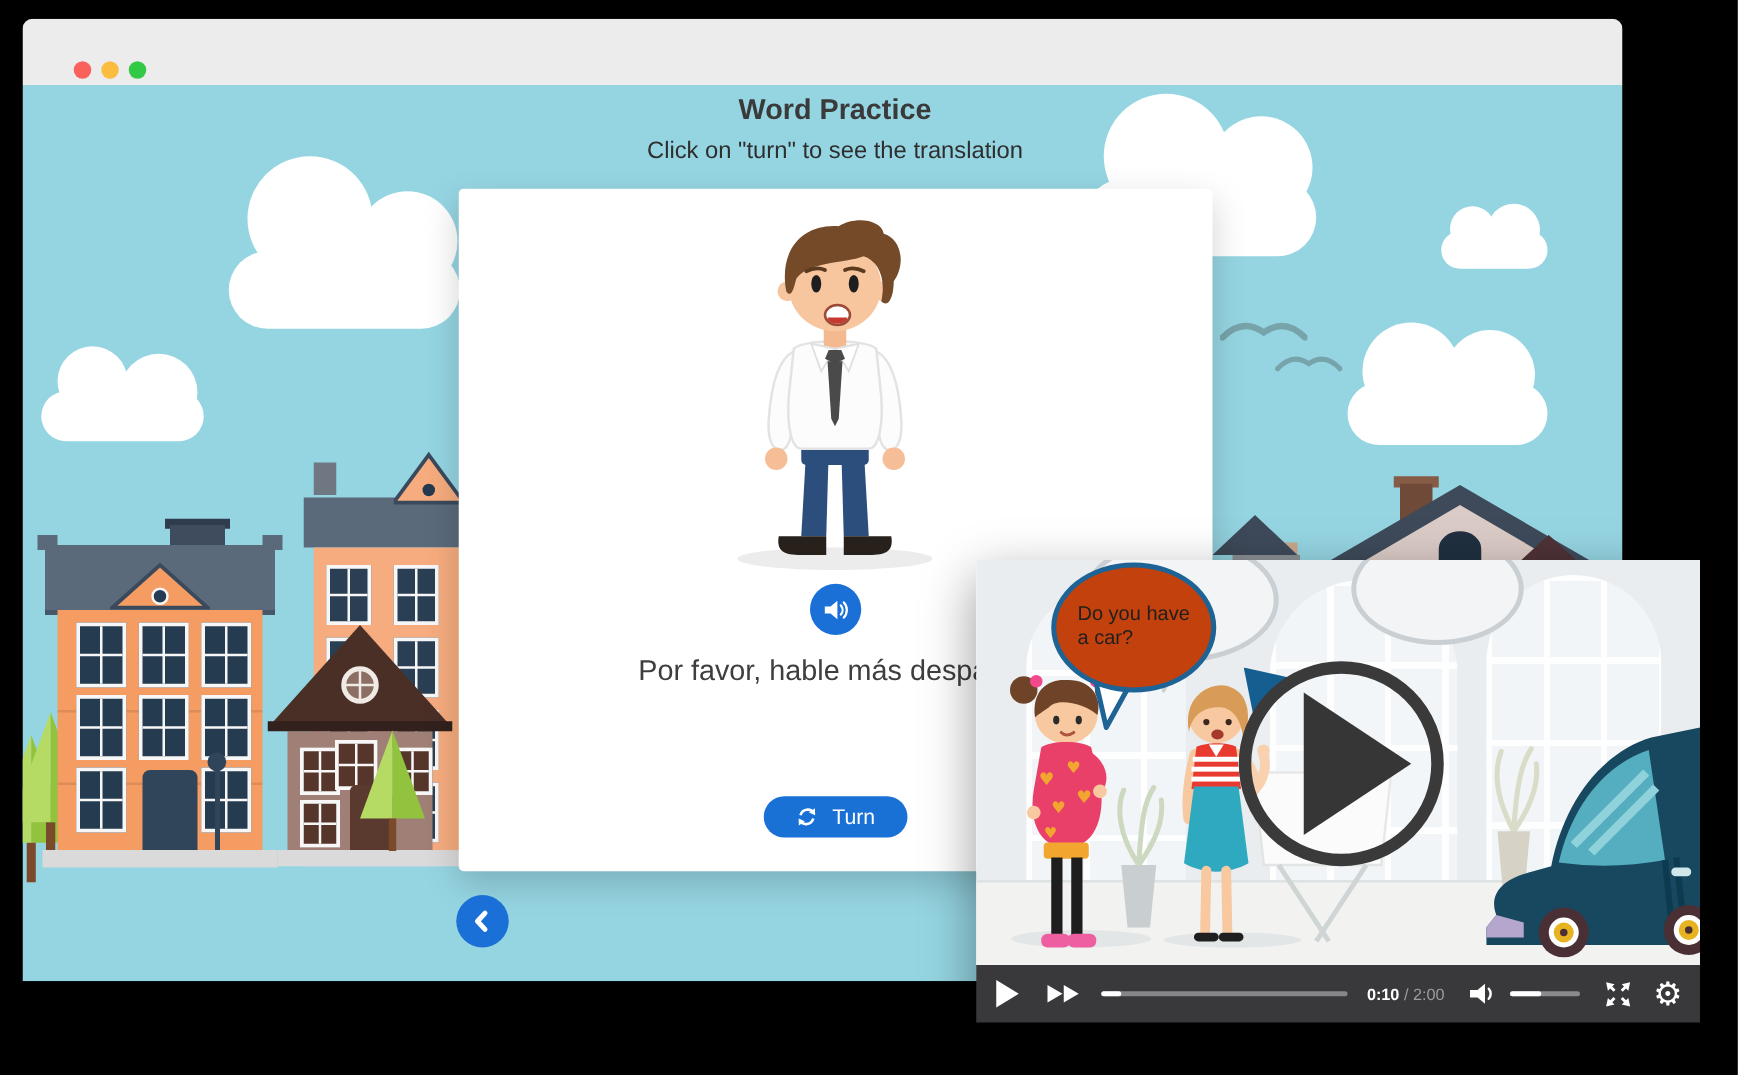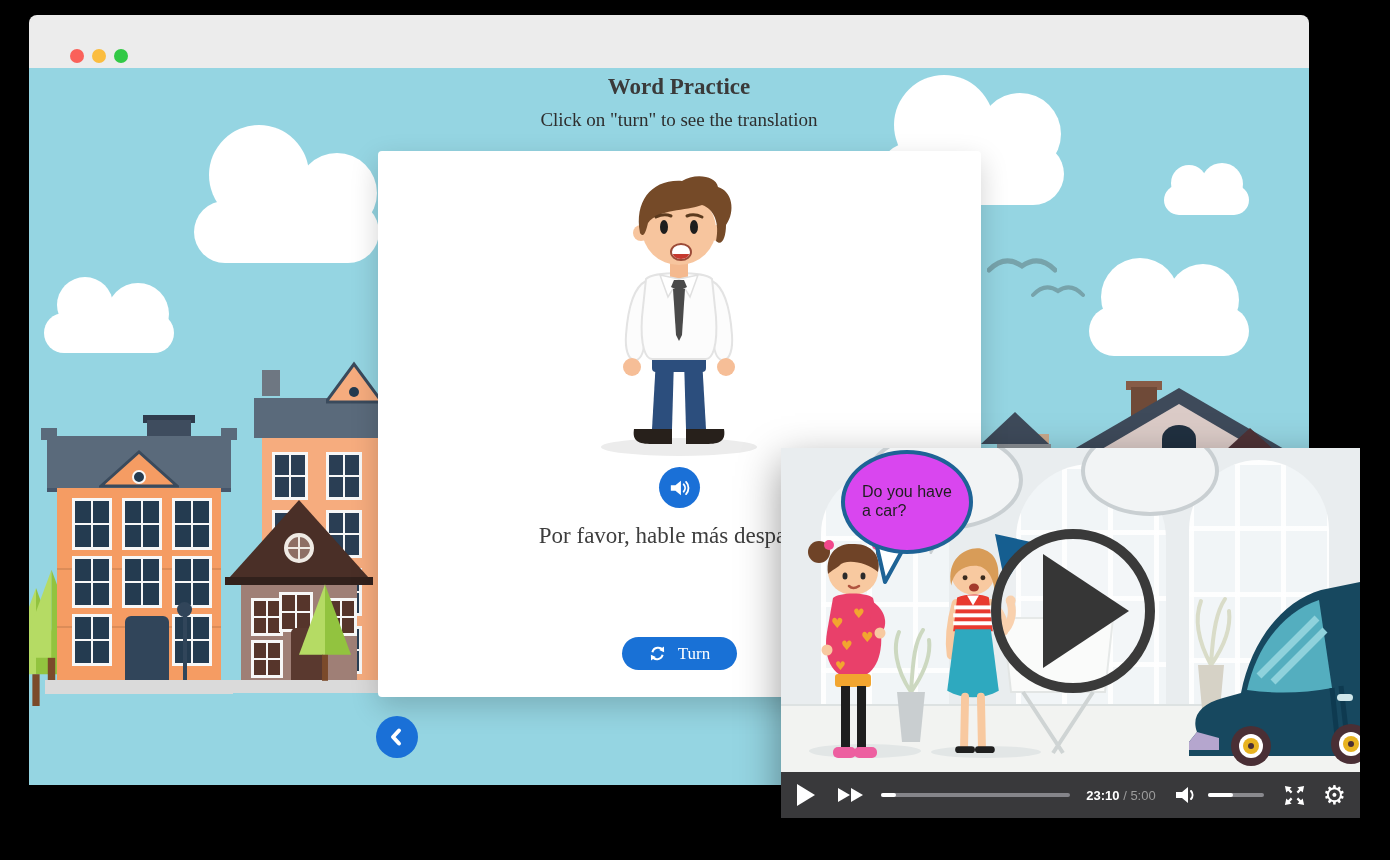--- a/index.html
+++ b/index.html
@@ -1,22 +1,22 @@
 <!DOCTYPE html>
 <html><head>
 <meta charset="utf-8">
 <style>
   html,body{margin:0;padding:0;background:#000;}
   body{width:1390px;height:860px;position:relative;overflow:hidden;
        font-family:"Liberation Sans", sans-serif;}
   .abs{position:absolute;}
 
   
-  .window{position:absolute;left:29px;top:15px;width:1280px;height:770px;
-          border-radius:8px 8px 0 0;overflow:hidden;z-index:1;font-family:Liberation Serif, serif;}
+  .window{position:absolute;left:18px;top:15px;width:1280px;height:770px;
+          border-radius:8px 8px 0 0;overflow:hidden;z-index:1;}
   .titlebar{height:53px;background:#ececec;position:relative;}
   .tl{position:absolute;top:34px;width:14px;height:14px;border-radius:50%;}
   .stage{position:absolute;left:0;top:53px;width:1280px;height:717px;
          background:#95d5e2;overflow:hidden;}
 
   
   .cloud{position:absolute;background:#fff;border-radius:999px;}
   .puff{position:absolute;background:#fff;border-radius:50%;}
 
   
@@ -50,21 +50,21 @@
   .player{position:absolute;left:781px;top:448px;width:579px;height:370px;z-index:10;
           box-shadow:0 14px 40px rgba(0,0,0,.4);}
   .scene{position:absolute;left:0;top:0;width:579px;height:324px;background:#e9edef;overflow:hidden;}
   .vwindow{position:absolute;background-color:#f1f5f7;border-radius:120px 120px 0 0;
            background-image:repeating-linear-gradient(to right,rgba(255,255,255,.9) 0 5px,transparent 5px 46px),
                             repeating-linear-gradient(to bottom,rgba(255,255,255,.9) 0 5px,transparent 5px 66px);}
   .floor{position:absolute;left:0;right:0;top:256px;height:68px;background:#f2f3f1;border-top:2px solid #dde2e2;}
   .gshadow{position:absolute;background:#e2e6e6;border-radius:50%;}
   .echo{position:absolute;border:4px solid #c9cfd2;background:#f2f4f5;border-radius:50%;}
   .bubble-q{position:absolute;left:60px;top:2px;width:124px;height:96px;border-radius:50%;
-            background:#d946ef;border:4px solid #1e6396;display:flex;align-items:center;}
+            background:#c2410c;border:4px solid #1e6396;display:flex;align-items:center;}
   .bubble-q .txt{width:94px;margin-left:17px;font-size:16px;line-height:1.18;color:#1f1f1f;}
   .bubble-a{position:absolute;left:198px;top:0px;width:124px;height:98px;border-radius:50%;
             background:#155e90;display:flex;align-items:center;justify-content:center;
             color:#fff;font-size:22px;}
   .play-overlay{position:absolute;left:210px;top:81px;width:144px;height:144px;border-radius:50%;
                 border:10px solid #3a3a3a;background:rgba(255,255,255,.15);cursor:pointer;}
   .play-overlay .tri{position:absolute;left:42px;top:15px;width:0;height:0;
                      border-top:57px solid transparent;border-bottom:57px solid transparent;
                      border-left:86px solid #363636;}
 
@@ -402,21 +402,21 @@
     </span>
     <span class="ctrl" style="margin-left:20px;">
       <svg width="28" height="16" viewBox="0 0 28 16">
         <polygon points="1,1 13,8 1,15" fill="#fff"></polygon>
         <polygon points="14,1 26,8 14,15" fill="#fff"></polygon>
       </svg>
     </span>
     <div class="ptrack">
       <div class="pfill"></div>
     </div>
-    <span class="time"><span class="cur">23:10</span><span> / </span><span>5:00</span></span>
+    <span class="time"><span class="cur">0:10</span><span> / </span><span>2:00</span></span>
     <span class="ctrl" style="margin-left:18px;">
       <svg width="24" height="20" viewBox="0 0 24 20">
         <polygon points="2,7 8,7 14,2 14,18 8,13 2,13" fill="#fff"></polygon>
         <path d="M17 6 a6 6 0 0 1 0 8" stroke="#fff" stroke-width="2" fill="none" stroke-linecap="round"></path>
       </svg>
     </span>
     <div class="vol-slider">
       <div class="vol-fill"></div>
     </div>
     <span class="ctrl" style="margin-left:18px;">

